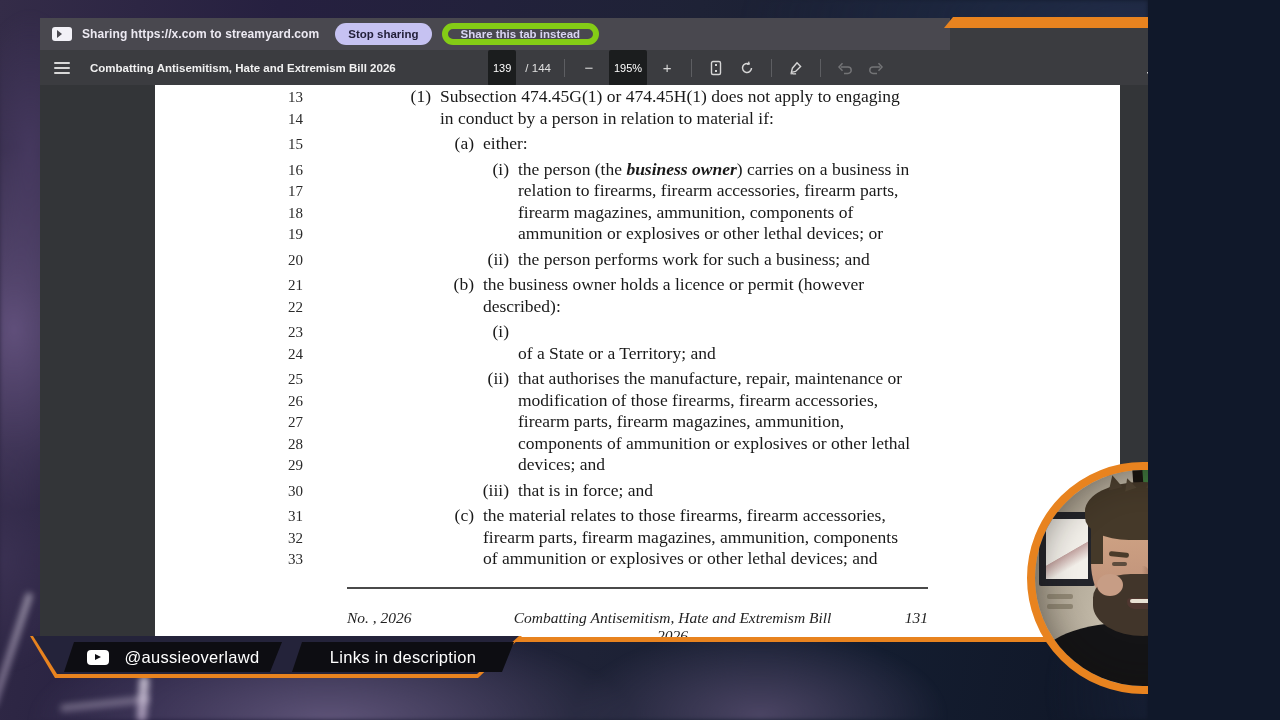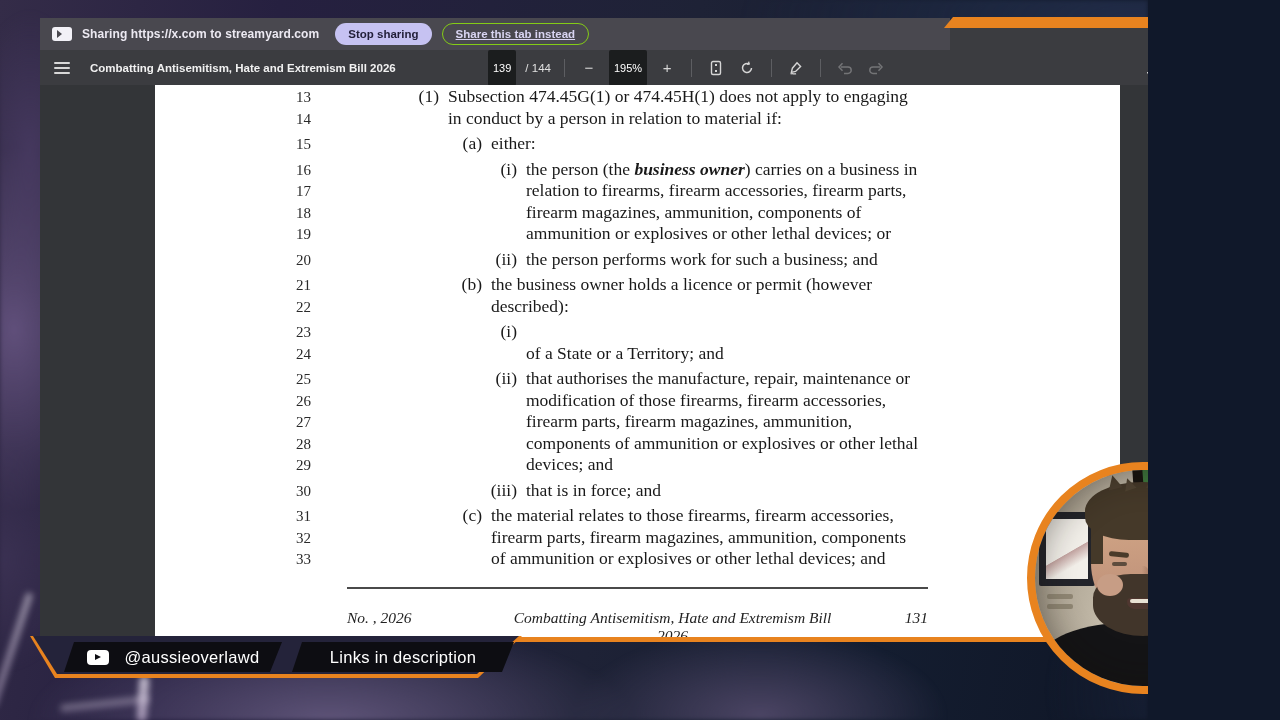--- a/index.html
+++ b/index.html
@@ -28,21 +28,21 @@
   
   .share-bar { position:absolute; left:40px; top:18px; width:910px; height:32px;
     background:var(--share_bar_bg,#49484f); display:flex; align-items:center; gap:10px; padding:0 12px; }
   .share-icon { width:20px; height:14px; background:#f2f1f7; border-radius:3px; position:relative; flex:0 0 auto; }
   .share-icon:after { content:""; position:absolute; left:5px; top:3px; border-left:5px solid #49484f;
     border-top:4px solid transparent; border-bottom:4px solid transparent; }
   .share-msg { color:#ece9f2; font-size:12px; font-weight:600; letter-spacing:.1px; margin-right:6px; }
   .pill { height:22px; border-radius:12px; display:flex; align-items:center; padding:0 13px;
     font-size:11.5px; font-weight:600; cursor:default; }
   .pill.stop { background:var(--stop_pill_bg,#c6c2f2); color:#211e38; }
-  .pill.share-instead { background:transparent; border:1px solid #84cc16; color:#d9d5f2;text-decoration:underline; }
+  .pill.share-instead { background:transparent; border:6px solid #84cc16; color:#d9d5f2; }
 
   
   .toolbar-ext { position:absolute; left:950px; top:28px; width:288px; height:24px; background:var(--toolbar_bg,#3b3c40); }
   .toolbar { position:absolute; left:40px; top:50px; width:1198px; height:35px;
     background:var(--toolbar_bg,#3b3c40); display:flex; align-items:center; color:#e8e8e8; }
   .tb-left { display:flex; align-items:center; gap:20px; padding-left:14px; width:420px; }
   .hamburger { width:16px; height:12px; display:flex; flex-direction:column; justify-content:space-between; cursor:pointer; }
   .hamburger span { height:2px; background:#d8d8d8; border-radius:1px; }
   .tb-title { font-size:11.5px; font-weight:700; color:#f1f1f1; white-space:nowrap; }
   .tb-center { display:flex; align-items:center; gap:9px; margin-left:28px; }
@@ -55,21 +55,21 @@
   .tb-btn svg { display:block; }
   .tb-btn.disabled { opacity:.38; }
   .tb-right { margin-left:auto; display:flex; align-items:center; gap:14px; padding-right:16px; }
   .kebab { display:flex; flex-direction:column; gap:2.5px; align-items:center; cursor:pointer; padding:3px; }
   .kebab i { width:3px; height:3px; border-radius:50%; background:#d6d6d6; }
 
   
   .doc-area { position:absolute; left:40px; top:85px; width:1198px; height:552px; background:var(--viewer_bg,#333538); }
   .page { position:absolute; left:115px; top:0; width:965px; height:552px; background:var(--page_bg,#fff);
     font-family:"Liberation Serif", serif; color:#191919; }
-  .doc-lines { padding-top:1px;padding-left:8px; }
+  .doc-lines { padding-top:1px; }
   .doc-line { display:flex; align-items:baseline; line-height:20.5px; font-size:17.5px; }
   .doc-line.gap { margin-top:4px; }
   .ln { flex:0 0 148px; text-align:right; font-size:15px; color:#2a2a2a; }
   .lbl { flex:0 0 auto; text-align:right; padding-right:9px; }
   .lbl.w1 { width:137px; } .lbl.w2 { width:180px; } .lbl.w3 { width:215px; }
   .txt { flex:1 1 auto; white-space:nowrap; }
   .txt .bi { font-weight:700; font-style:italic; }
   .page-footer-rule { position:absolute; left:192px; top:502px; width:581px; height:2px; background:#4a4a4a; }
   .page-footer { position:absolute; left:192px; top:524px; width:581px; display:flex; align-items:baseline;
     font-style:italic; font-size:15.5px; color:#222; }

